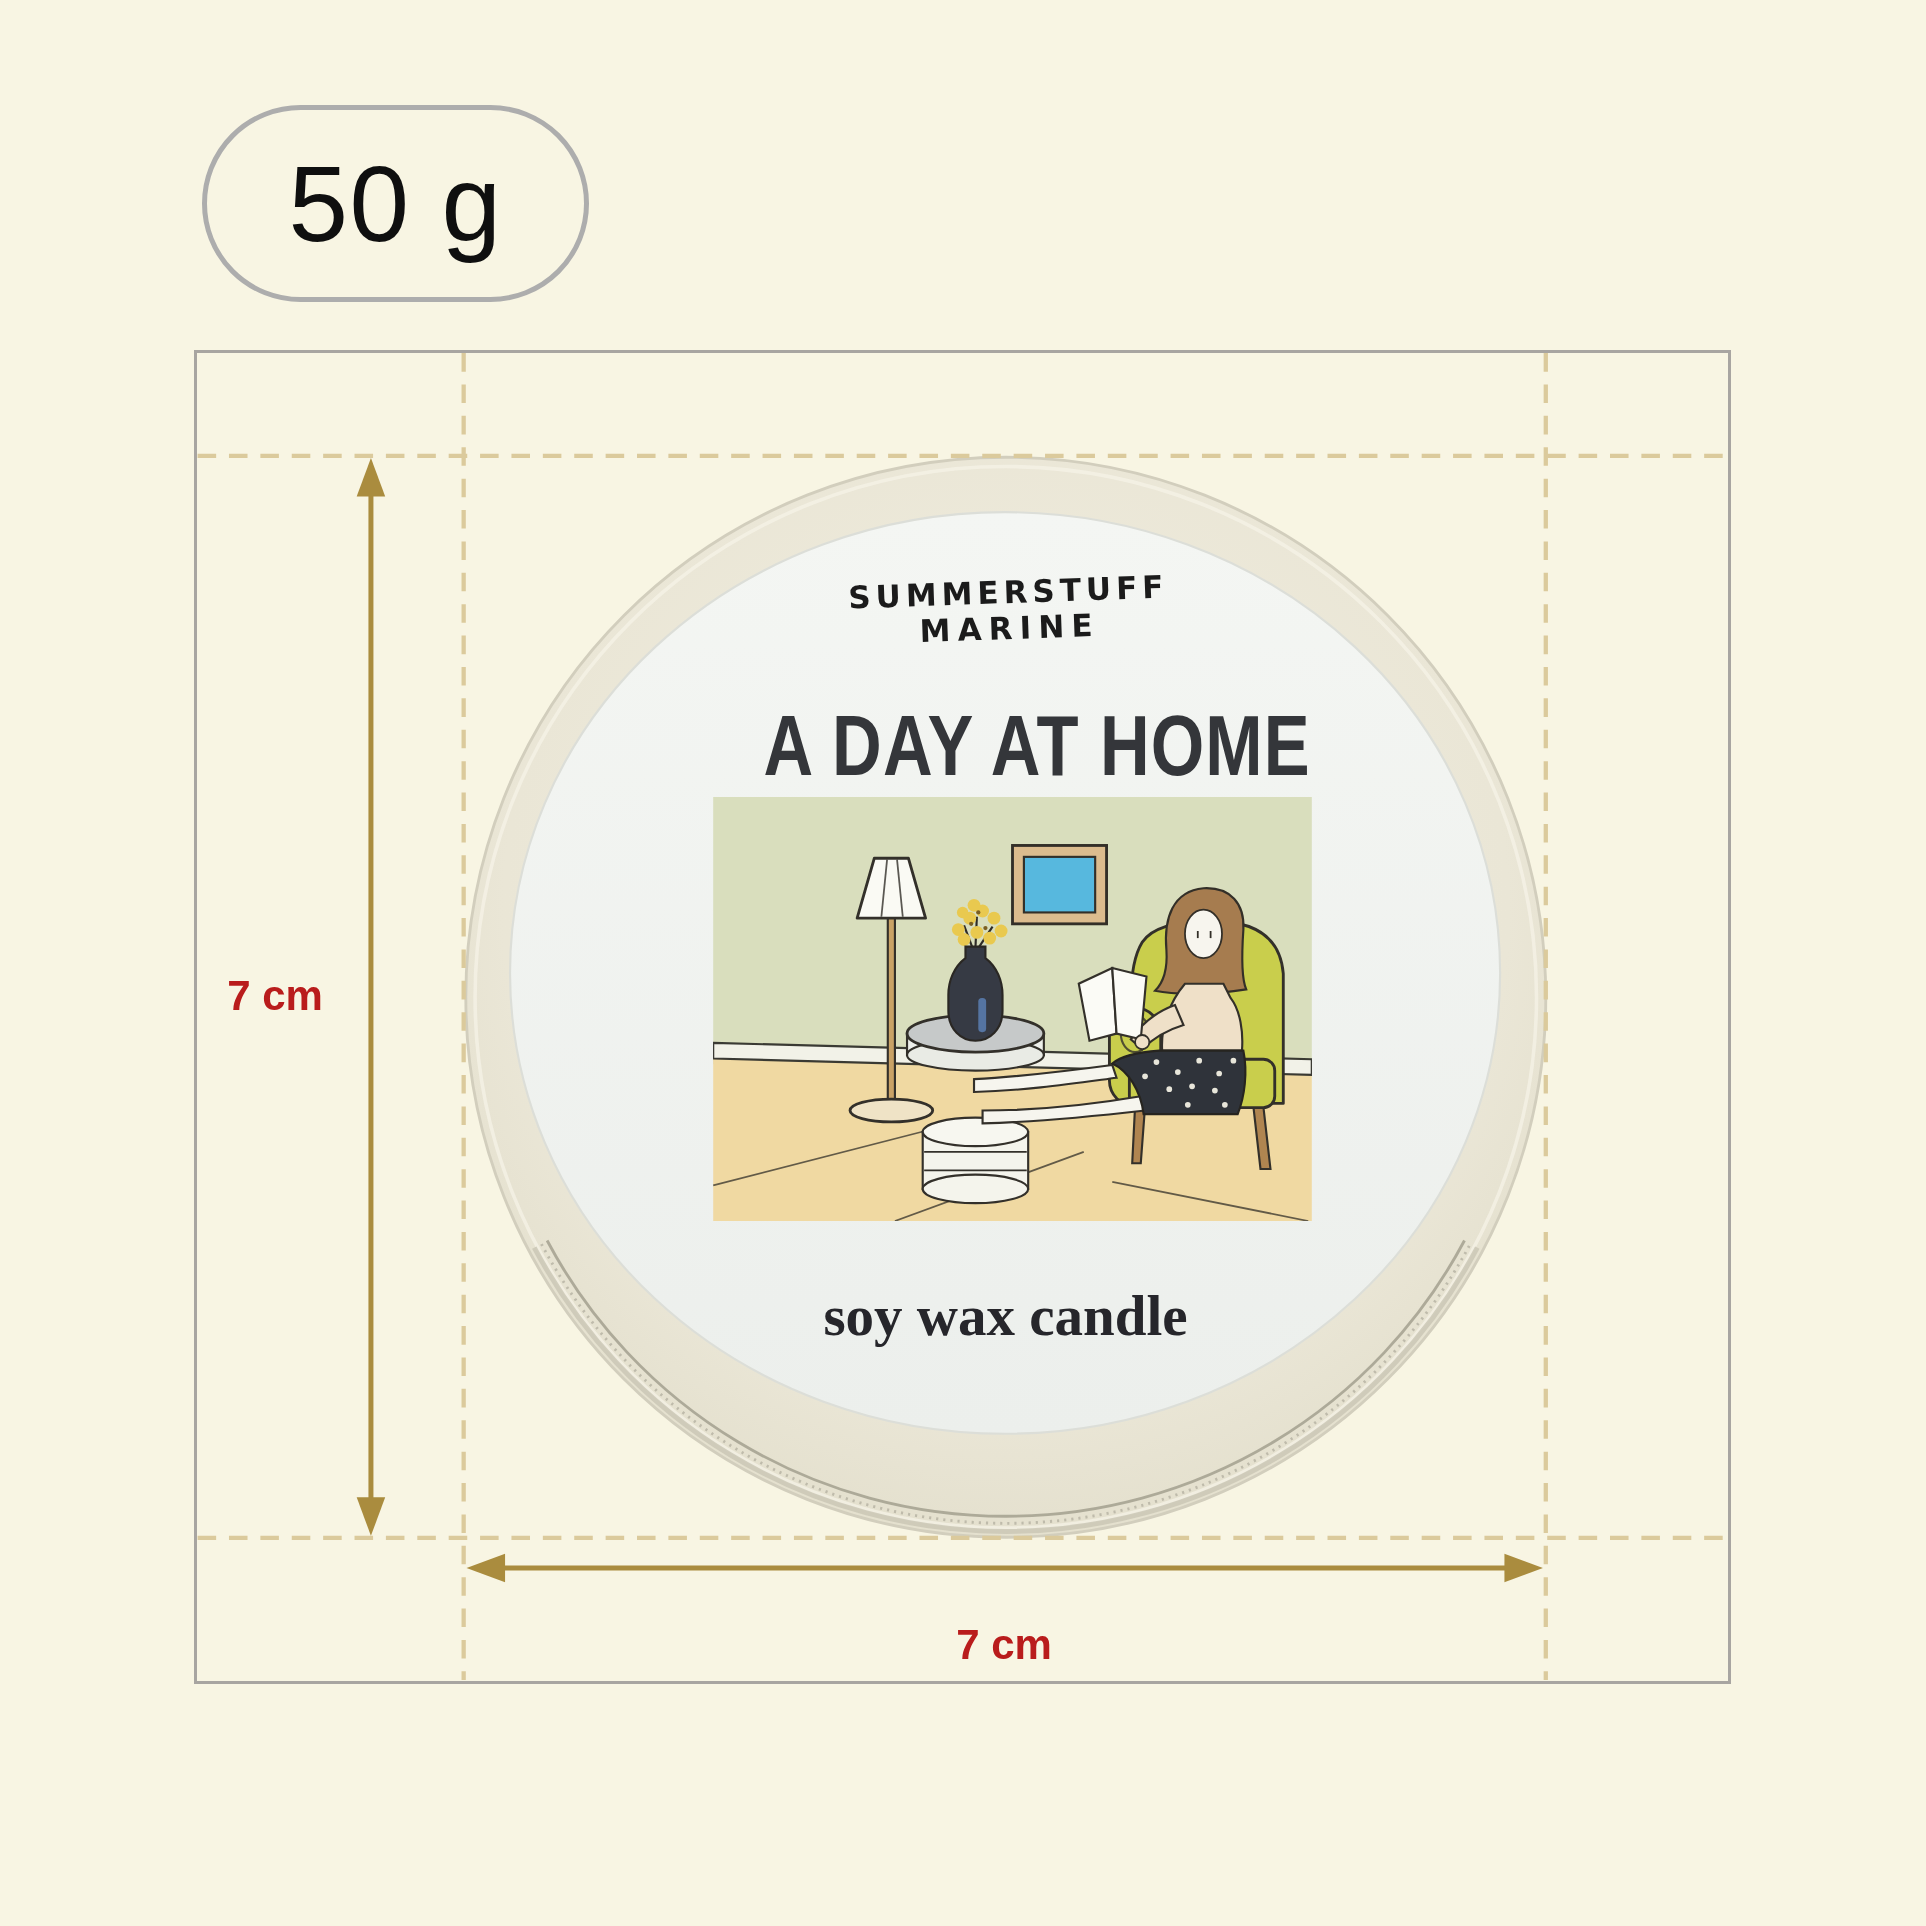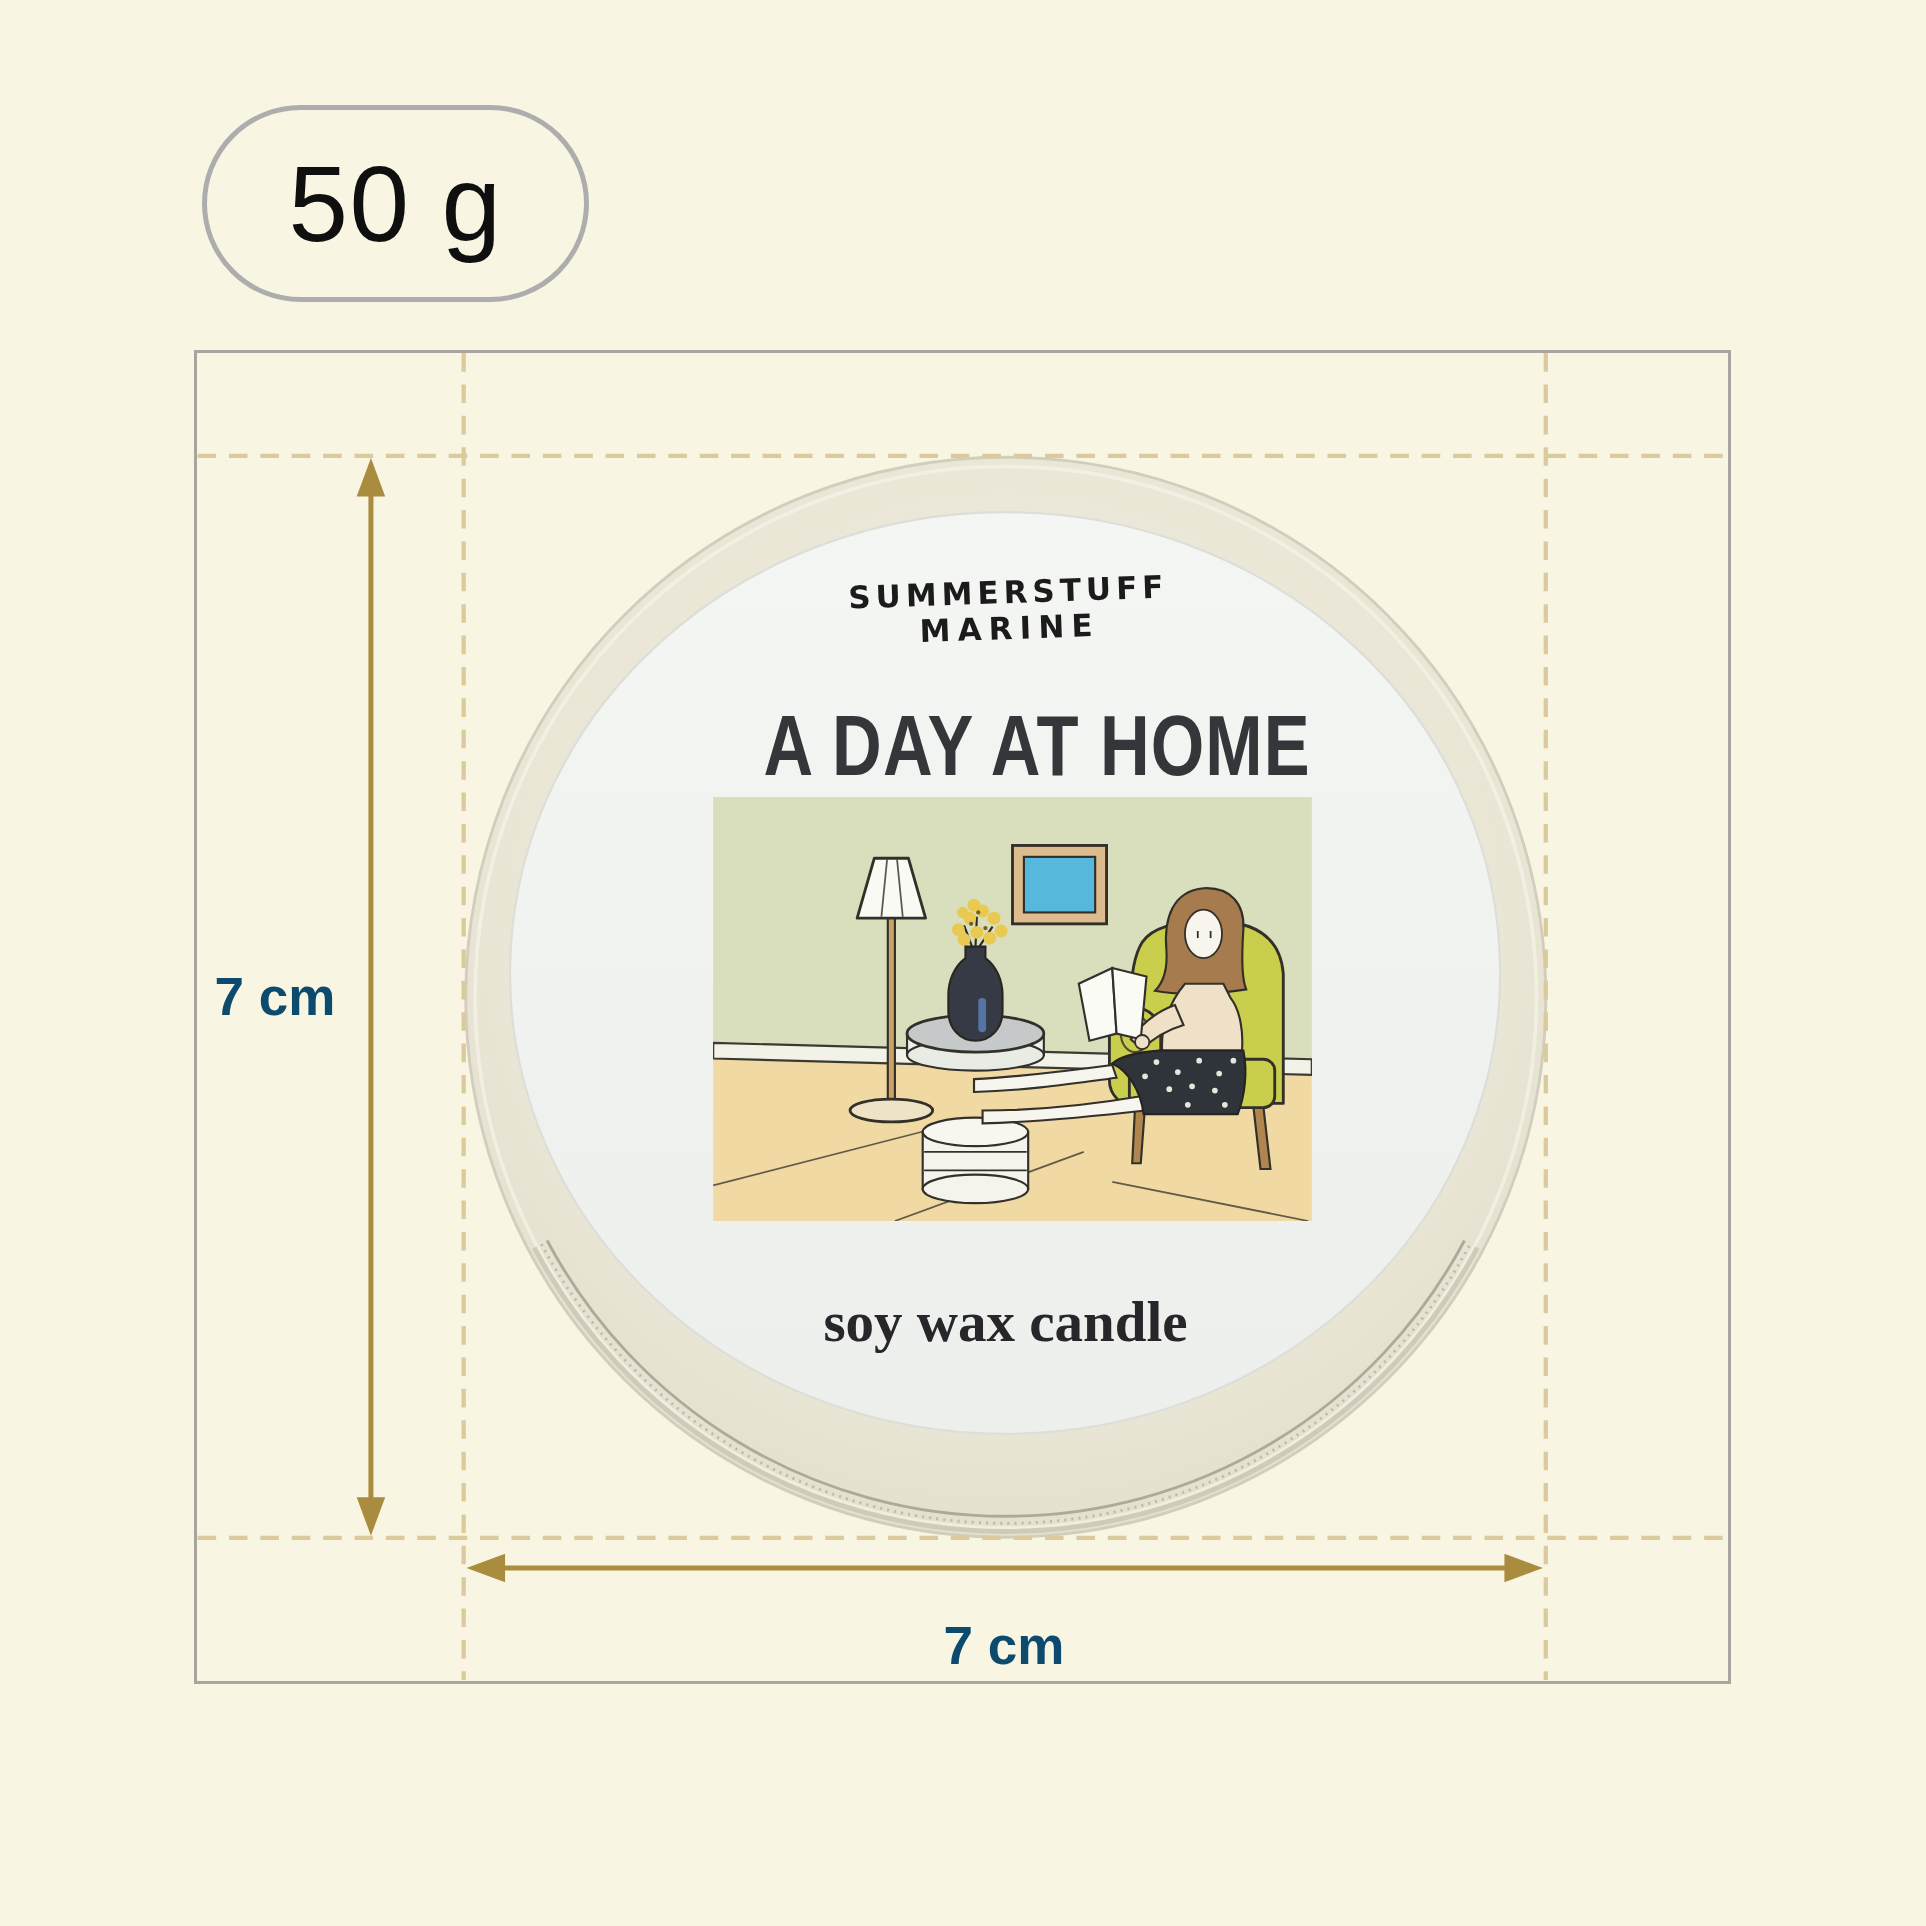--- a/index.html
+++ b/index.html
@@ -31,26 +31,26 @@
   .brand .l2{font-size:31px;letter-spacing:7.1px;line-height:36px;}
   .product-title{
     position:absolute;left:703px;top:706px;width:606px;text-align:center;
     font-size:86px;font-weight:700;letter-spacing:1.4px;line-height:78px;
     color:#34363A;transform:scaleX(0.8);transform-origin:50% 50%;
     white-space:nowrap;
   }
   .product-subtitle{
     position:absolute;left:756px;top:1283px;width:499px;text-align:center;
     font-family:"Liberation Serif",serif;font-size:57px;font-weight:600;
-    color:#26262B;white-space:nowrap;margin-top:6px;
+    color:#26262B;white-space:nowrap;
   }
   
   .dim-label{
     position:absolute;width:214px;height:64px;display:flex;align-items:center;justify-content:center;
-    font-size:53px;font-weight:700;color:#0c4a6e;white-space:nowrap;
+    font-size:42px;font-weight:700;color:#b91c1c;white-space:nowrap;
   }
   .dim-label.height{left:168px;top:964px;}
   .dim-label.width{left:897px;top:1613px;}
   .illustration{position:absolute;left:713px;top:797px;width:599px;height:424px;}
 </style>
 </head>
 <body>
 
 <div class="stage">
 

